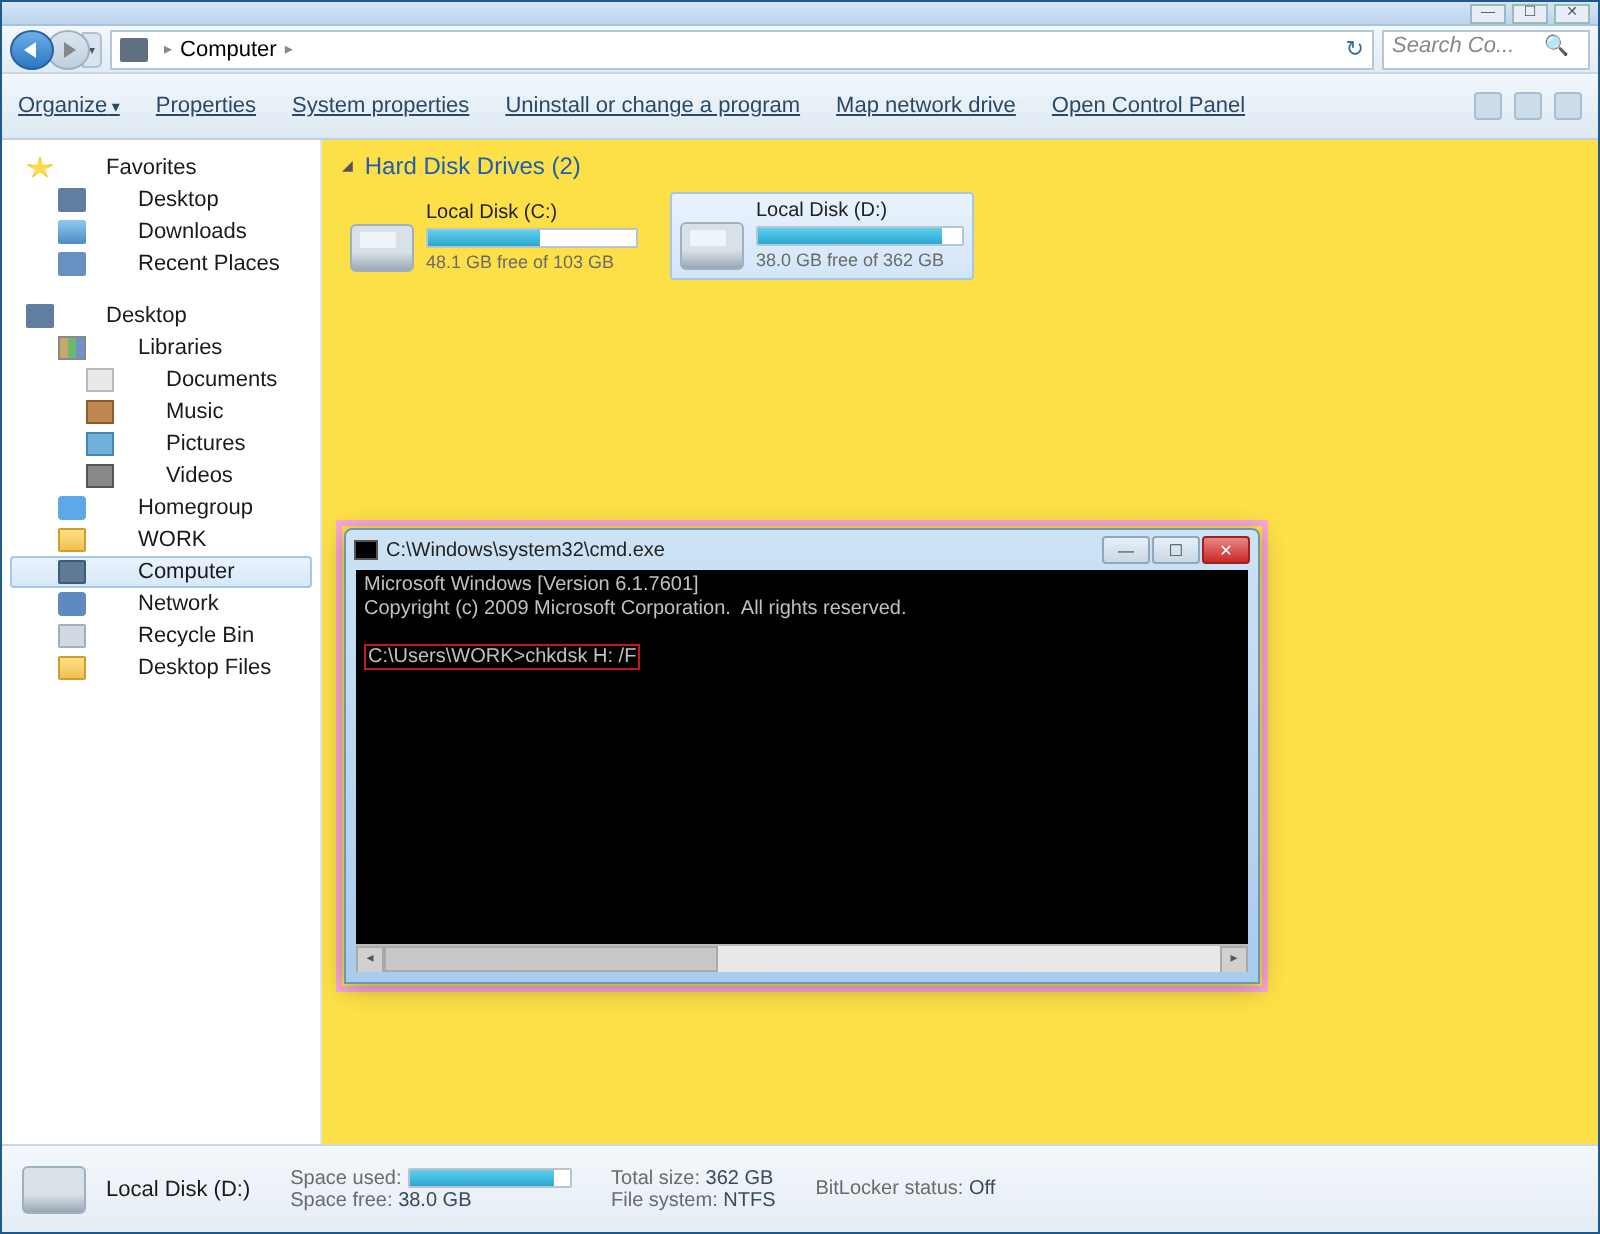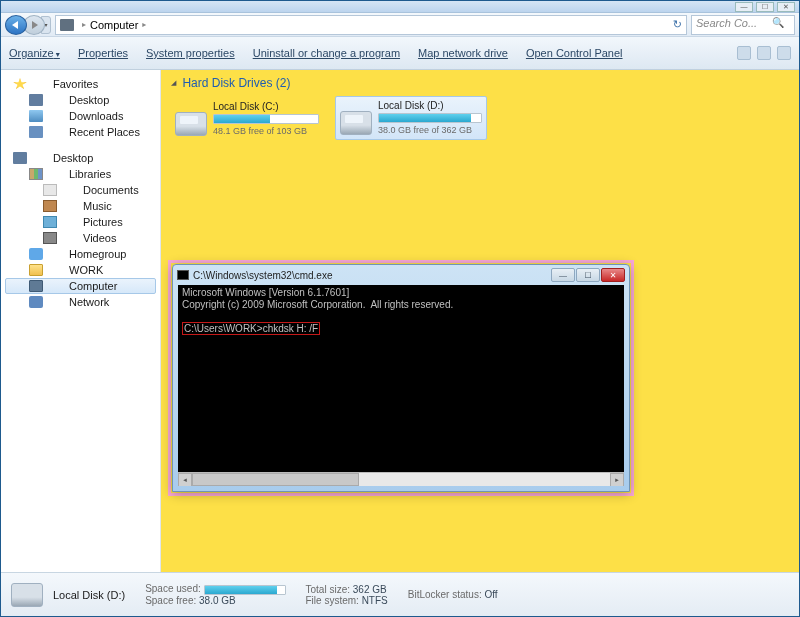--- a/index.html
+++ b/index.html
@@ -191,20 +191,28 @@
             <span>WORK</span>
           </div>
         <div class="item child selected">
             <span class="sicon i-comp"></span>
             <span>Computer</span>
           </div>
         <div class="item child">
             <span class="sicon i-net"></span>
             <span>Network</span>
           </div>
+        <div class="item child">
+            <span class="sicon i-bin"></span>
+            <span>Recycle Bin</span>
+          </div>
+        <div class="item child">
+            <span class="sicon i-fold"></span>
+            <span>Desktop Files</span>
+          </div>
       </div>
     </div>
 
     <div class="main">
       <div class="section-header">
           <span>Hard Disk Drives (2)</span>
         </div>
       <div class="drives">
         <div class="drive">
           <div class="drive-icon"></div>

